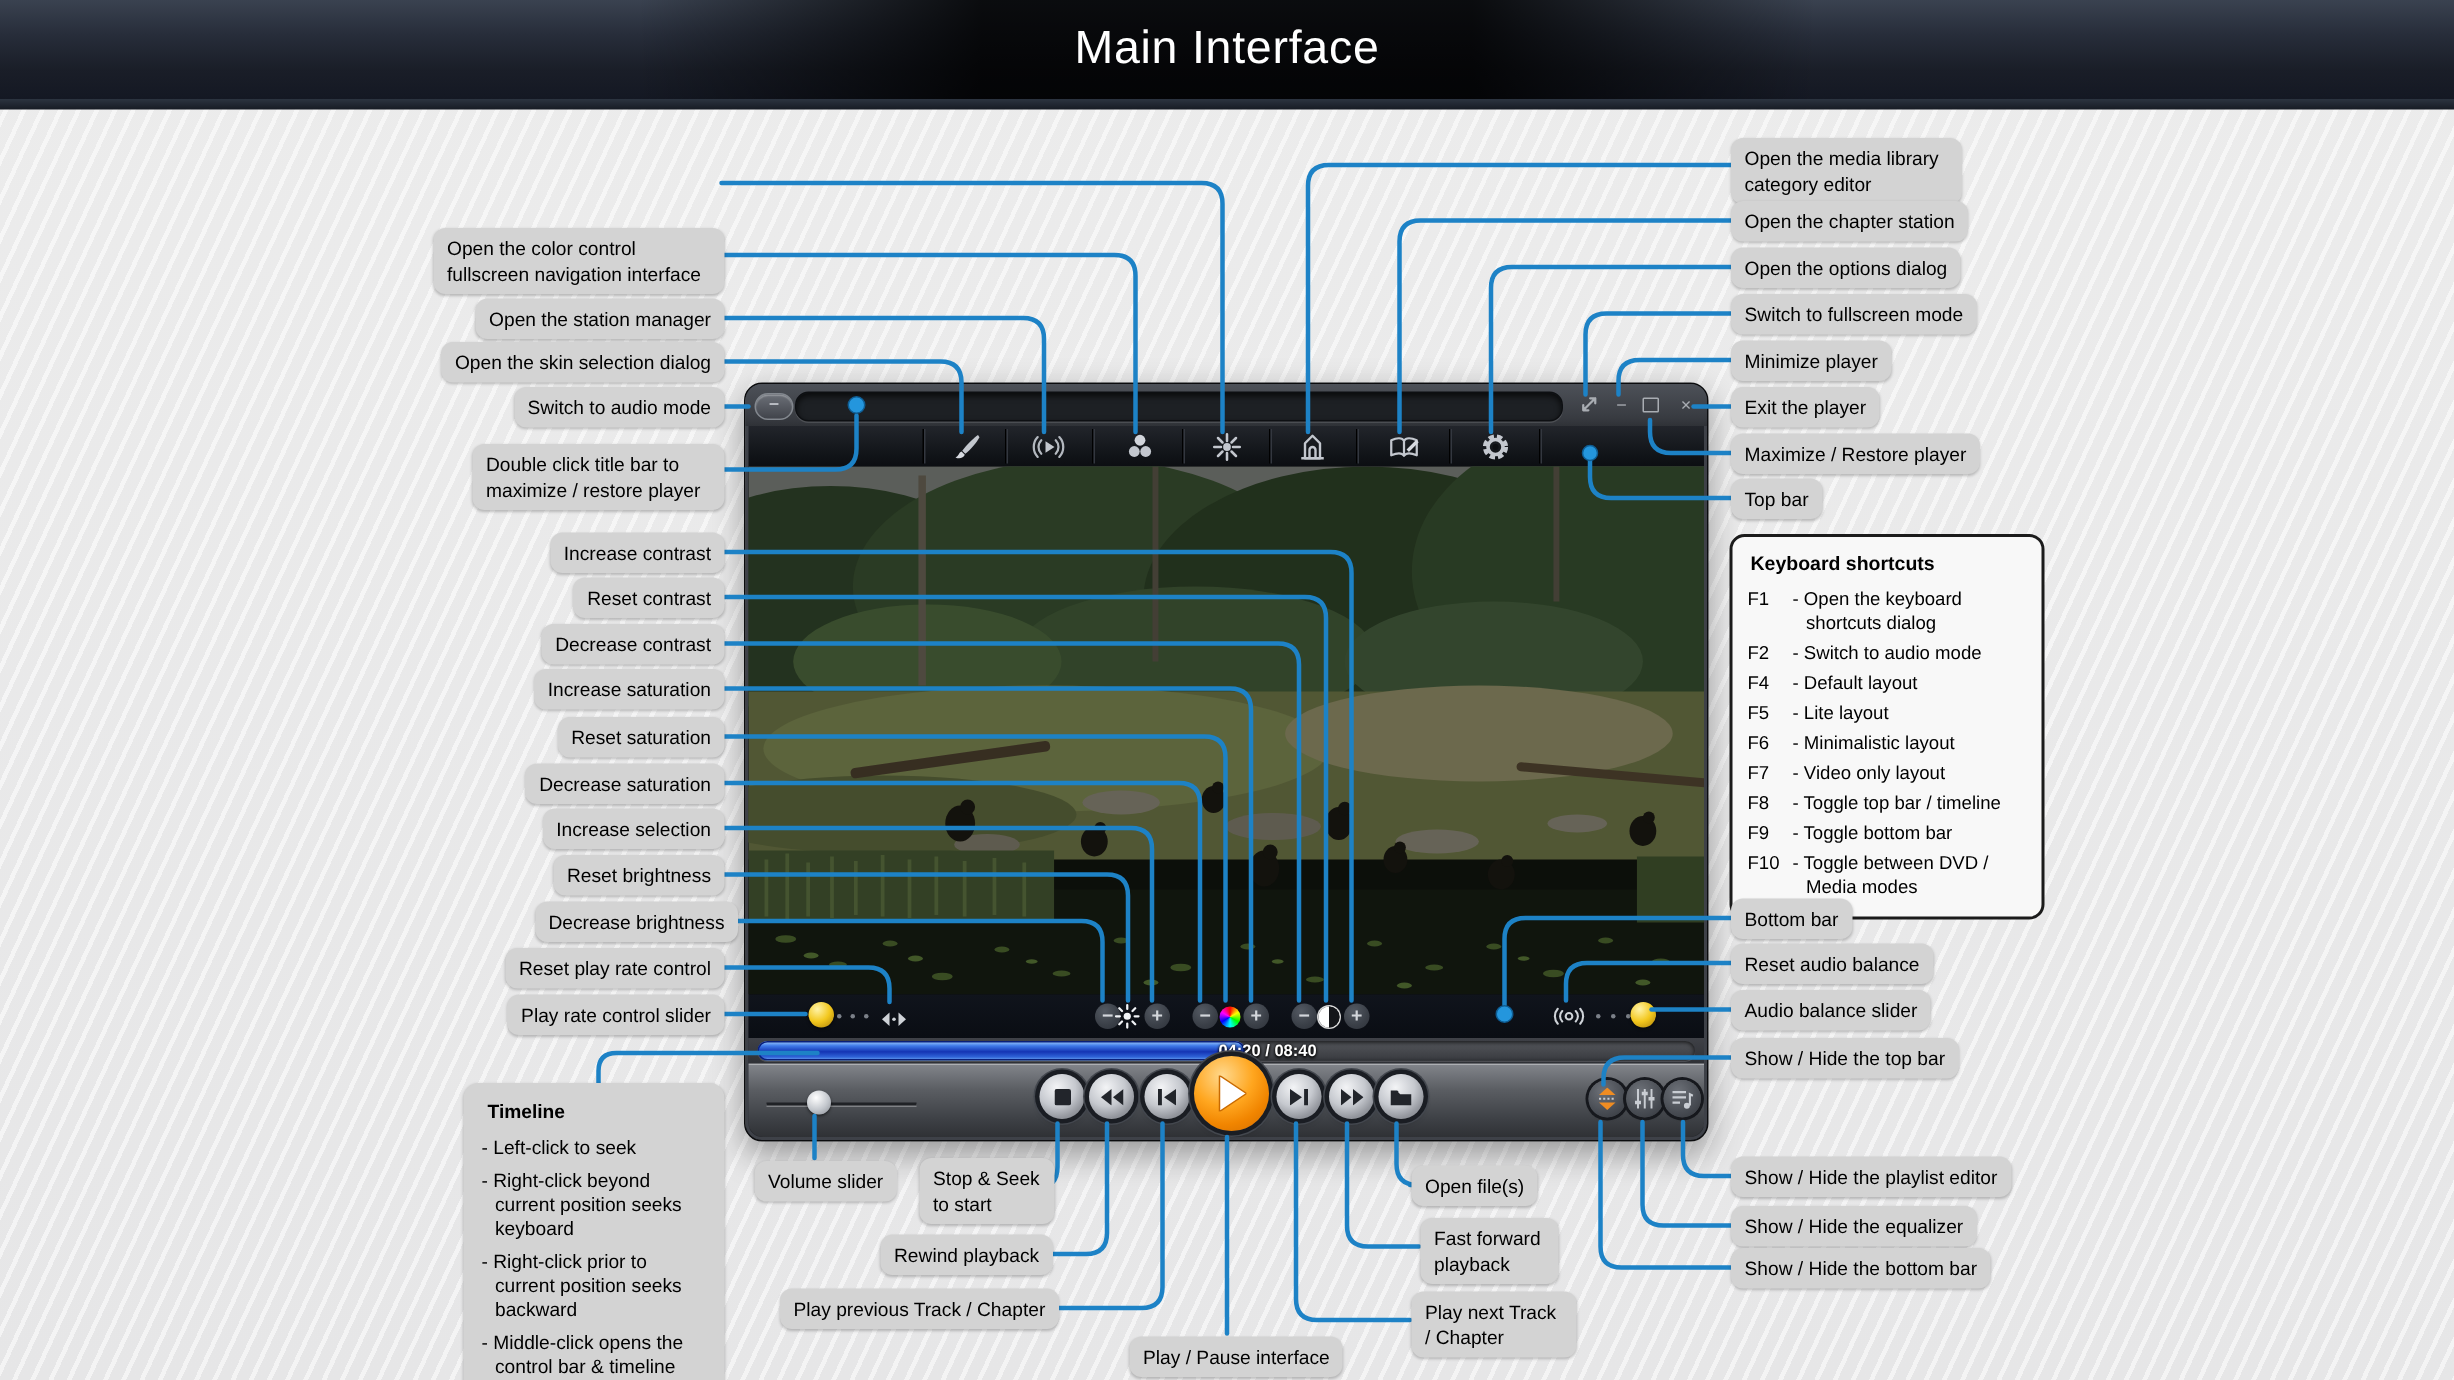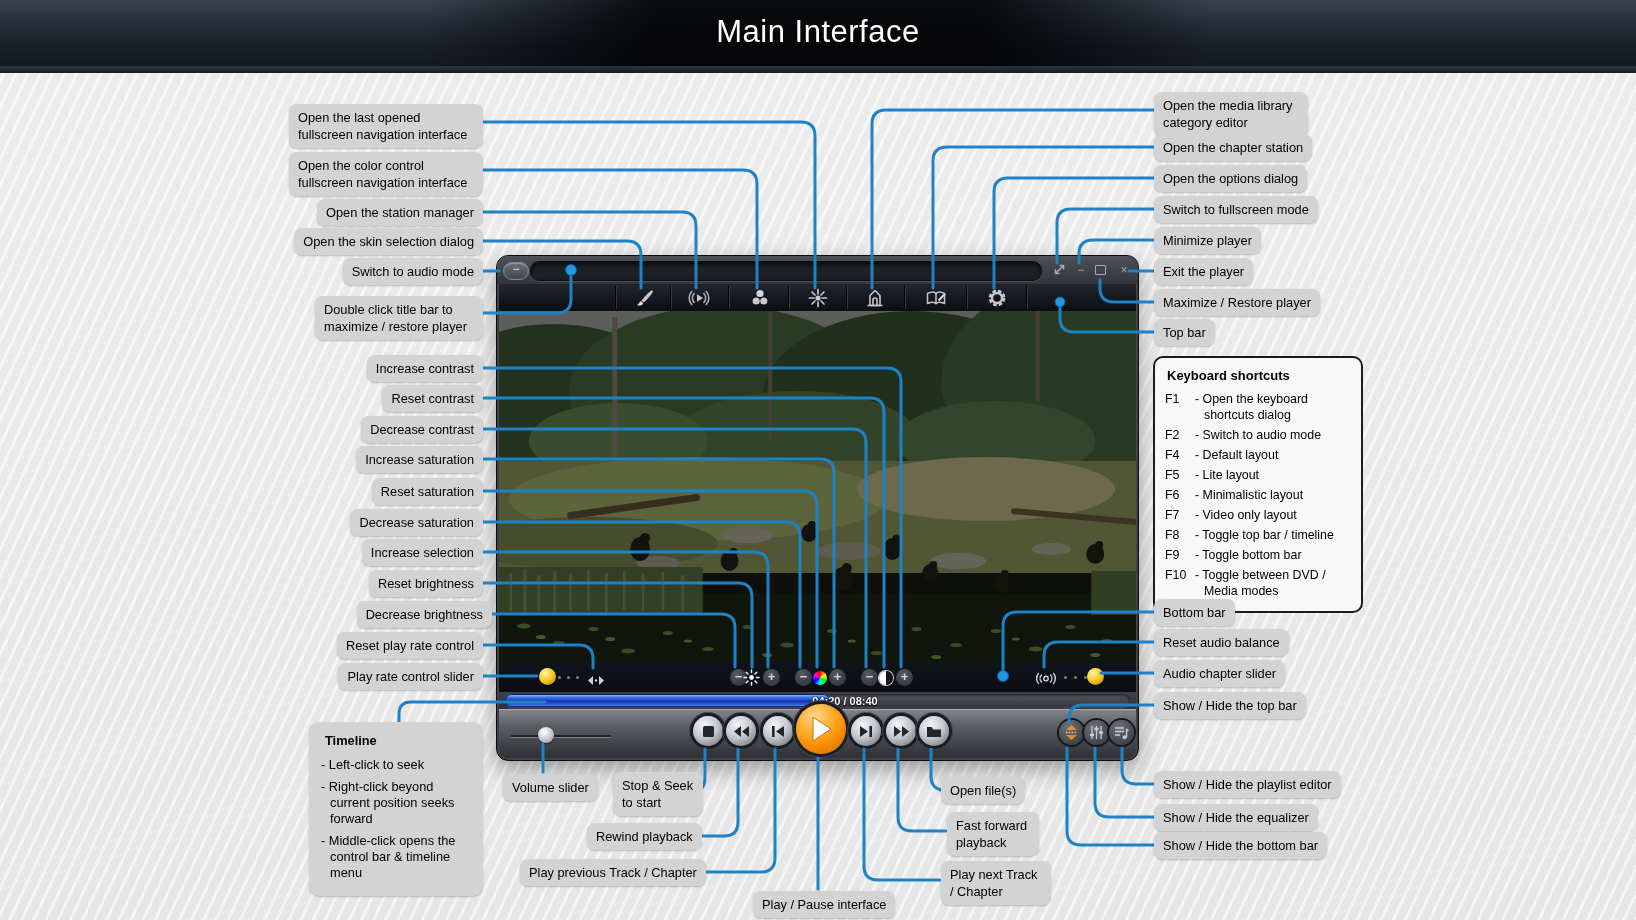--- a/index.html
+++ b/index.html
@@ -426,42 +426,42 @@
     <path d="M775,749 V858 Q775,872 761,872 H697"></path>
     <path d="M818,758 V889"></path>
     <path d="M931,749 V776 Q931,790 945,790 H940"></path>
     <path d="M898,749 V817 Q898,831 912,831 H946"></path>
     <path d="M864,749 V866 Q864,880 878,880 H940"></path>
     <circle cx="571" cy="270" r="5.5"></circle>
     <circle cx="1060" cy="302" r="5"></circle>
     <circle cx="1003" cy="676" r="5.5"></circle>
   </svg>
 
-  <div class="chip" style="right:1153px;top:104px;width:176px">Open the last opened fullscreen navigation interface</div>
   <div class="chip" style="right:1153px;top:152px;width:176px">Open the color control fullscreen navigation interface</div>
   <div class="chip nw" style="right:1153px;top:199px">Open the station manager</div>
   <div class="chip nw" style="right:1153px;top:228px">Open the skin selection dialog</div>
   <div class="chip nw" style="right:1153px;top:258px">Switch to audio mode</div>
   <div class="chip" style="right:1153px;top:296px;width:150px">Double click title bar to maximize / restore player</div>
   <div class="chip nw" style="right:1153px;top:355px">Increase contrast</div>
   <div class="chip nw" style="right:1153px;top:385px">Reset contrast</div>
   <div class="chip nw" style="right:1153px;top:416px">Decrease contrast</div>
   <div class="chip nw" style="right:1153px;top:446px">Increase saturation</div>
   <div class="chip nw" style="right:1153px;top:478px">Reset saturation</div>
   <div class="chip nw" style="right:1153px;top:509px">Decrease saturation</div>
   <div class="chip nw" style="right:1153px;top:539px">Increase selection</div>
   <div class="chip nw" style="right:1153px;top:570px">Reset brightness</div>
   <div class="chip nw" style="right:1144px;top:601px">Decrease brightness</div>
   <div class="chip nw" style="right:1153px;top:632px">Reset play rate control</div>
   <div class="chip nw" style="right:1153px;top:663px">Play rate control slider</div>
 
   <div class="tlbox" style="right:1153px;top:722px">
     <div class="t">Timeline</div>
     <div class="i">- Left-click to seek</div>
-    <div class="i">- Right-click beyond current position seeks forward</div>
+    <div class="i">- Right-click beyond current position seeks keyboard</div>
+    <div class="i">- Right-click prior to current position seeks backward</div>
     <div class="i">- Middle-click opens the control bar &amp; timeline menu</div>
   </div>
 
   <div class="chip" style="left:1154px;top:92px;width:136px">Open the media library category editor</div>
   <div class="chip nw" style="left:1154px;top:134px">Open the chapter station</div>
   <div class="chip nw" style="left:1154px;top:165px">Open the options dialog</div>
   <div class="chip nw" style="left:1154px;top:196px">Switch to fullscreen mode</div>
   <div class="chip nw" style="left:1154px;top:227px">Minimize player</div>
   <div class="chip nw" style="left:1154px;top:258px">Exit the player</div>
   <div class="chip nw" style="left:1154px;top:289px">Maximize / Restore player</div>
@@ -502,21 +502,21 @@
         <span class="kbdesc">- Toggle bottom bar</span>
       </div>
     <div class="kbrow">
         <span class="kbkey">F10</span>
         <span class="kbdesc">- Toggle between DVD / Media modes</span>
       </div>
   </div>
 
   <div class="chip nw" style="left:1154px;top:599px">Bottom bar</div>
   <div class="chip nw" style="left:1154px;top:629px">Reset audio balance</div>
-  <div class="chip nw" style="left:1154px;top:660px">Audio chapter slider</div>
+  <div class="chip nw" style="left:1154px;top:660px">Audio balance slider</div>
   <div class="chip nw" style="left:1154px;top:692px">Show / Hide the top bar</div>
   <div class="chip nw" style="left:1154px;top:771px">Show / Hide the playlist editor</div>
   <div class="chip nw" style="left:1154px;top:804px">Show / Hide the equalizer</div>
   <div class="chip nw" style="left:1154px;top:832px">Show / Hide the bottom bar</div>
 
   <div class="chip nw" style="left:503px;top:774px">Volume slider</div>
   <div class="chip" style="left:613px;top:772px;width:72px">Stop &amp; Seek to start</div>
   <div class="chip nw" style="left:587px;top:823px">Rewind playback</div>
   <div class="chip nw" style="left:520px;top:859px">Play previous Track / Chapter</div>
   <div class="chip nw" style="left:753px;top:891px">Play / Pause interface</div>

